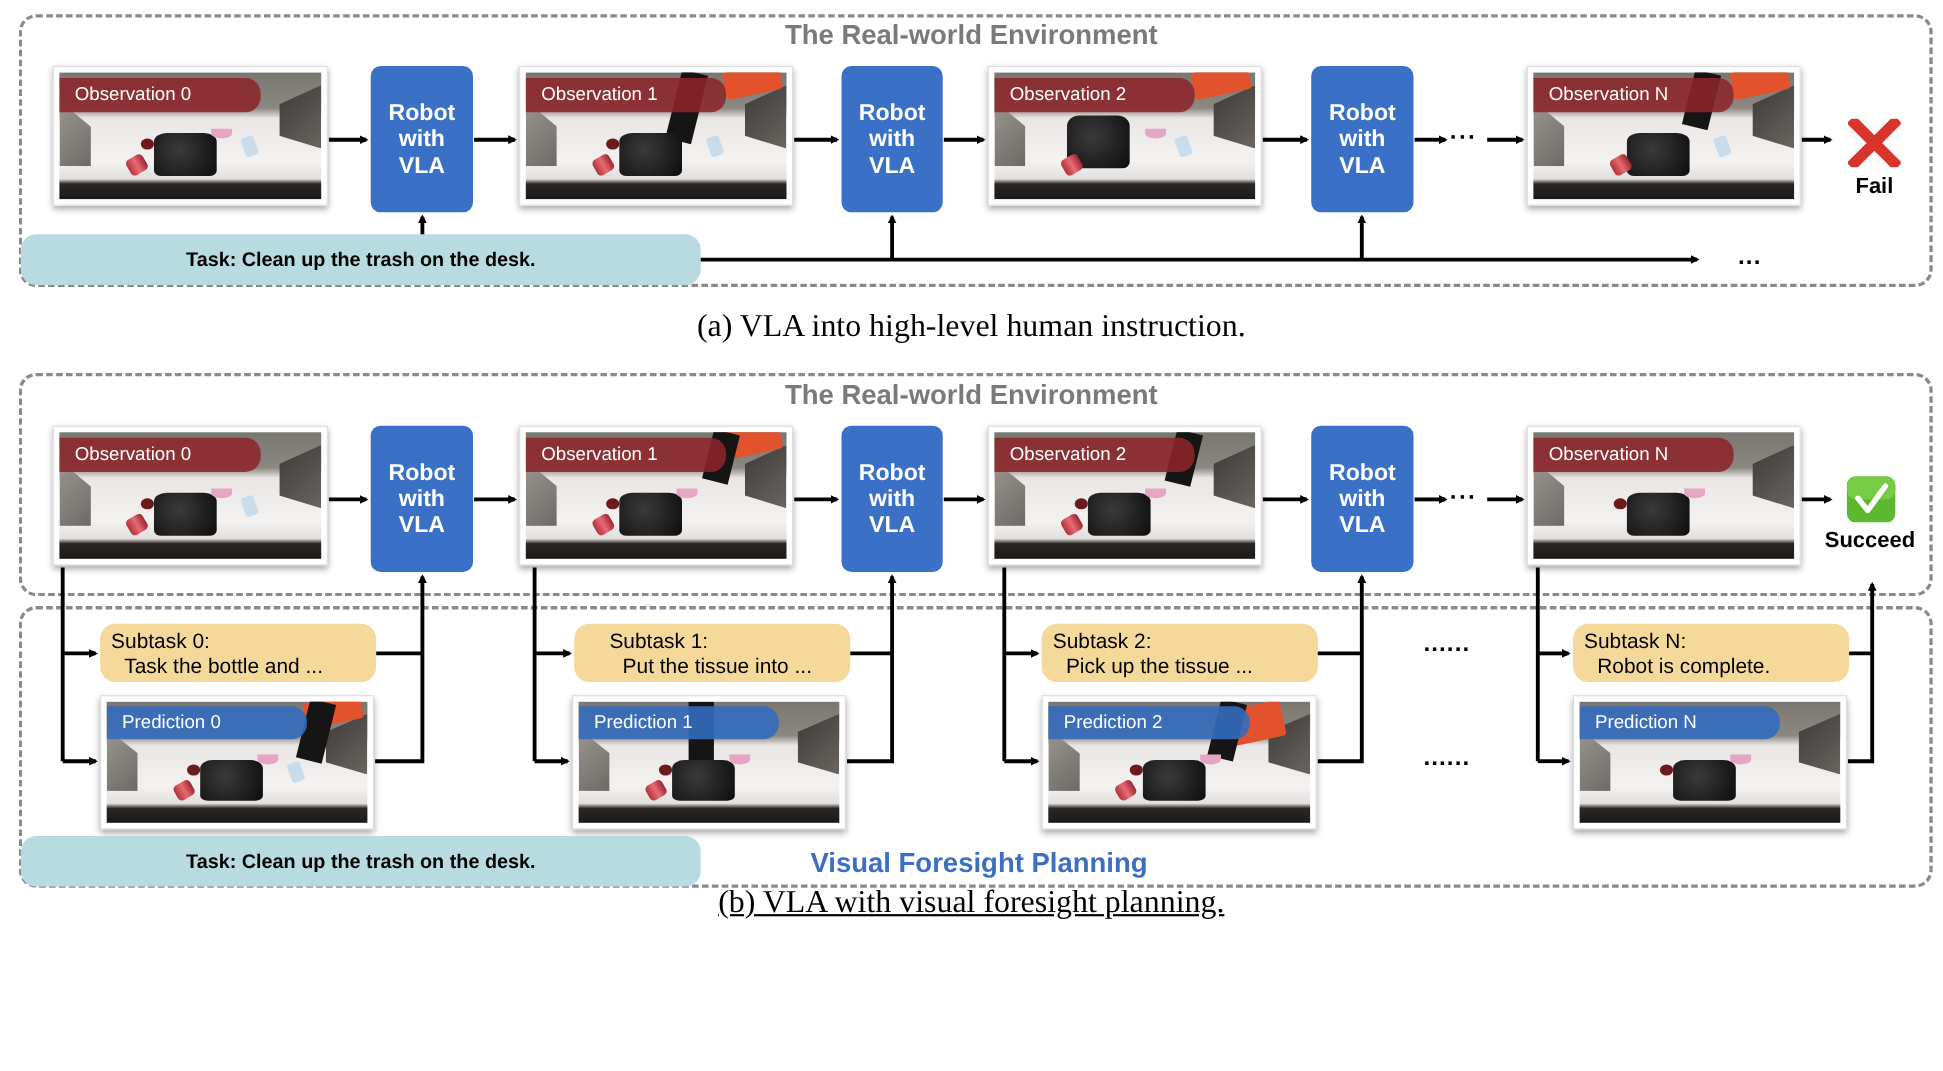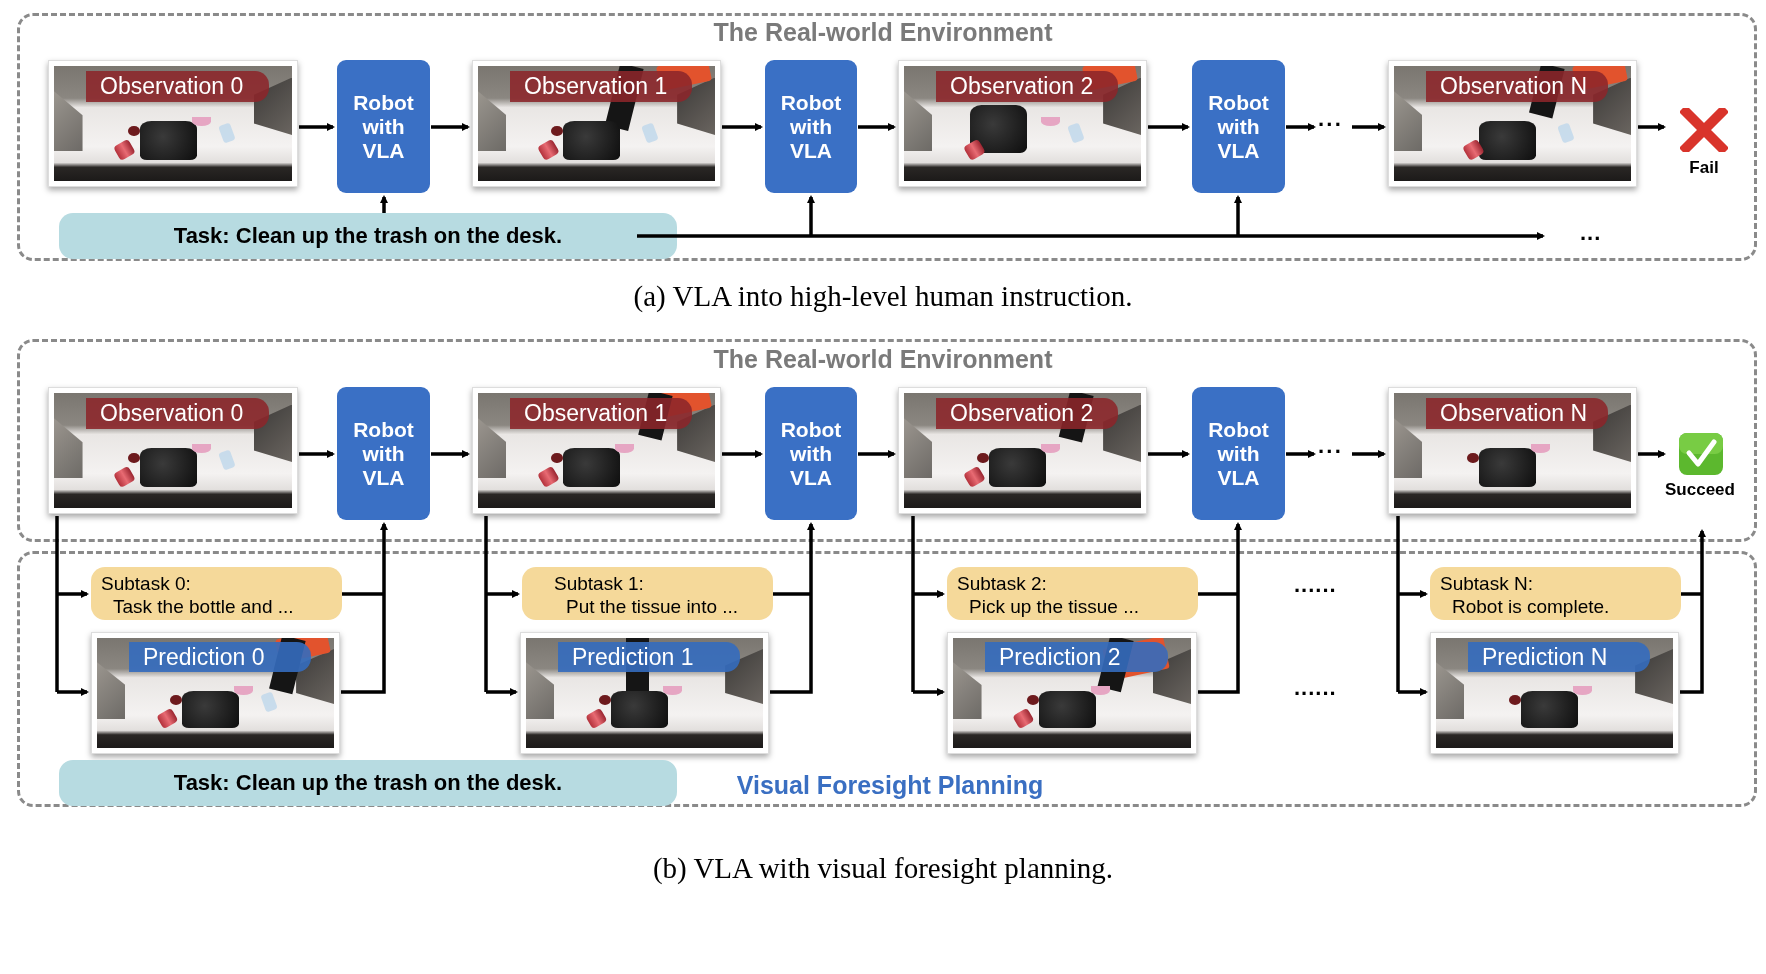--- a/index.html
+++ b/index.html
@@ -12,29 +12,29 @@
     background:linear-gradient(to bottom,#7a7670 0%,#8b8781 28%,#e9e6e4 36%,#f4f2f1 70%,#e2dfdd 84%,#2a2725 88%,#1c1a19 100%);}
   .scene .wallL{position:absolute;left:0;top:22%;width:12%;height:52%;background:linear-gradient(135deg,#9b968f,#6d6a66);clip-path:polygon(0 0,100% 40%,100% 100%,0 100%);}
   .scene .wallR{position:absolute;right:0;top:10%;width:16%;height:50%;background:linear-gradient(135deg,#3c3a38,#6a6560);clip-path:polygon(0 30%,100% 0,100% 100%,0 80%);}
   .scene .bag{position:absolute;left:36%;top:48%;width:24%;height:34%;background:radial-gradient(circle at 40% 40%,#3a3a3a,#0d0d0d);border-radius:20% 20% 12% 12%;}
   .scene .can{position:absolute;left:26%;top:66%;width:7%;height:14%;background:linear-gradient(90deg,#b3313b,#e86b73,#9a2530);border-radius:4px;transform:rotate(-30deg);}
   .scene .apple{position:absolute;left:31%;top:52%;width:5%;height:9%;background:#6d1a1d;border-radius:50%;}
   .scene .bowl{position:absolute;left:58%;top:44%;width:8%;height:8%;background:#e6a6c3;border-radius:0 0 50% 50%;}
   .scene .bottle{position:absolute;left:70%;top:50%;width:5%;height:16%;background:rgba(190,215,235,0.8);border-radius:3px;transform:rotate(-20deg);}
   .scene .arm{position:absolute;left:62%;top:0;width:10%;height:56%;background:#151515;transform:rotate(14deg);transform-origin:top;}
   .scene .orange{position:absolute;right:2%;top:-4%;width:22%;height:22%;background:#e2532d;transform:rotate(-12deg);border-radius:3px;}
-  .tag{position:absolute;left:0;top:4%;width:77%;height:27%;border-radius:0 14px 14px 0;color:#fff;font-size:23px;display:flex;align-items:center;padding-left:14px;box-sizing:border-box;margin-left:32px;}
+  .tag{position:absolute;left:0;top:4%;width:77%;height:27%;border-radius:0 14px 14px 0;color:#fff;font-size:17px;display:flex;align-items:center;padding-left:14px;box-sizing:border-box;}
   .tag.obs{background:rgba(140,38,42,0.88);}
   .tag.pred{background:rgba(52,108,190,0.9);}
   .robot{position:absolute;background:#3a70c5;border-radius:9px;color:#fff;font-weight:bold;font-size:21px;display:flex;align-items:center;justify-content:center;text-align:center;line-height:24px;}
-  .task{position:absolute;background:#b7dbe1;border-radius:14px;font-weight:bold;font-size:22px;color:#000;display:flex;align-items:center;justify-content:center;margin-left:40px;}
+  .task{position:absolute;background:#b7dbe1;border-radius:14px;font-weight:bold;font-size:18px;color:#000;display:flex;align-items:center;justify-content:center;}
   .caption{position:absolute;left:0;width:1766px;text-align:center;font-family:"Liberation Serif",serif;font-size:29px;color:#000;}
   .subtask{position:absolute;background:#f5d99a;border-radius:14px;font-size:19px;color:#000;box-sizing:border-box;padding:5px 10px;line-height:23px;}
   .subtask .l2{padding-left:12px;}
-  .result-label{position:absolute;font-weight:bold;font-size:17px;color:#000;text-align:center;}
+  .result-label{position:absolute;font-weight:bold;font-size:20px;color:#000;text-align:center;}
   .vfp{position:absolute;left:0;width:1780px;text-align:center;font-weight:bold;font-size:25px;color:#3a6fc2;}
   .dots{position:absolute;font-weight:bold;font-size:22px;color:#000;letter-spacing:1px;}
   svg.lines{position:absolute;left:0;top:0;pointer-events:none;}
 </style>
 </head>
 <body>
 
 <div class="panel" style="left:17px;top:13px;width:1740px;height:248px;"></div>
 <div class="env-title" style="top:18px;">The Real-world Environment</div>
 
@@ -271,21 +271,21 @@
     <div class="tag pred">Prediction N</div>
     </div>
 </div>
 
 <div class="dots" style="left:1294px;top:572px;">......</div>
 <div class="dots" style="left:1294px;top:675px;">......</div>
 
 <div class="task" style="left:19px;top:760px;width:618px;height:46px;">Task: Clean up the trash on the desk.</div>
 <div class="vfp" style="top:771px;">Visual Foresight Planning</div>
 
-<div class="caption" style="top:852px;">(b) VLA with visual foresight planning.</div>
+<div class="caption" style="top:804px;text-decoration:underline;">(b) VLA with visual foresight planning.</div>
 
 <svg class="lines" width="1766" height="974" viewBox="0 0 1766 974">
   <defs>
     <marker id="ah" markerWidth="8" markerHeight="8" refX="6" refY="4" orient="auto" markerUnits="userSpaceOnUse">
       <path d="M0 0 L8 4 L0 8 Z" fill="#000"></path>
     </marker>
   </defs>
   <g stroke="#000" stroke-width="3.5" fill="none">
 
     <line x1="299" y1="127" x2="333" y2="127" marker-end="url(#ah)"></line>

